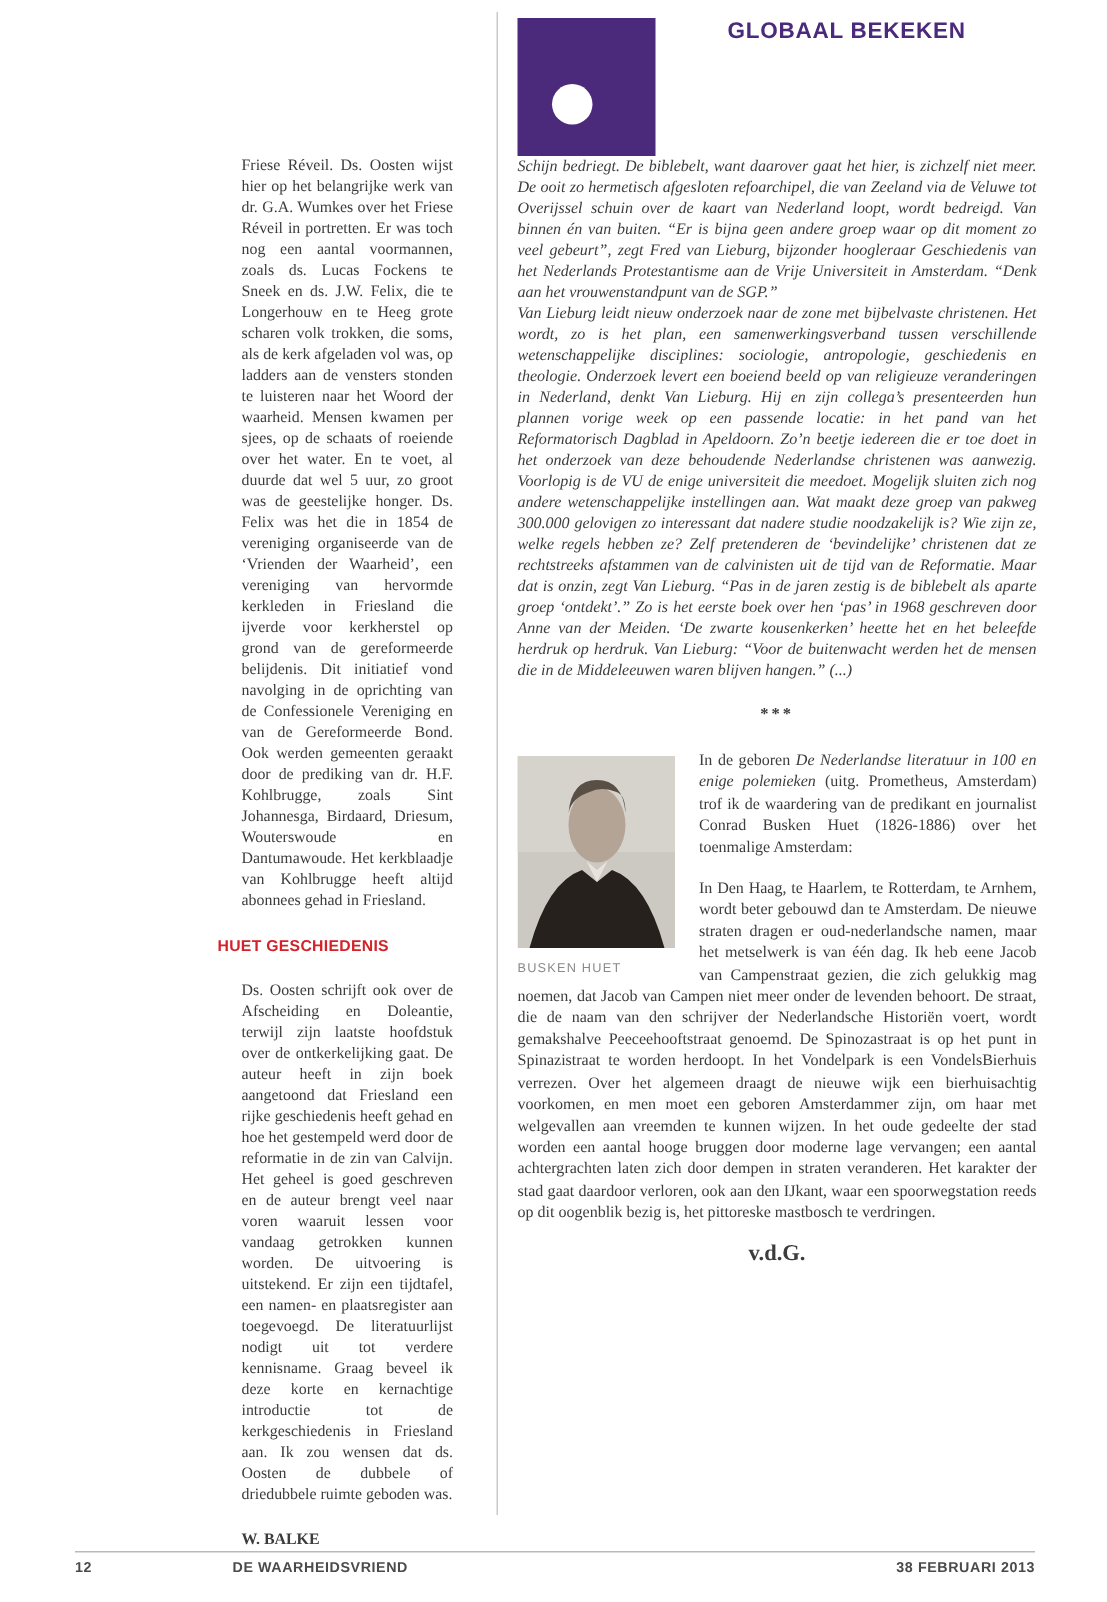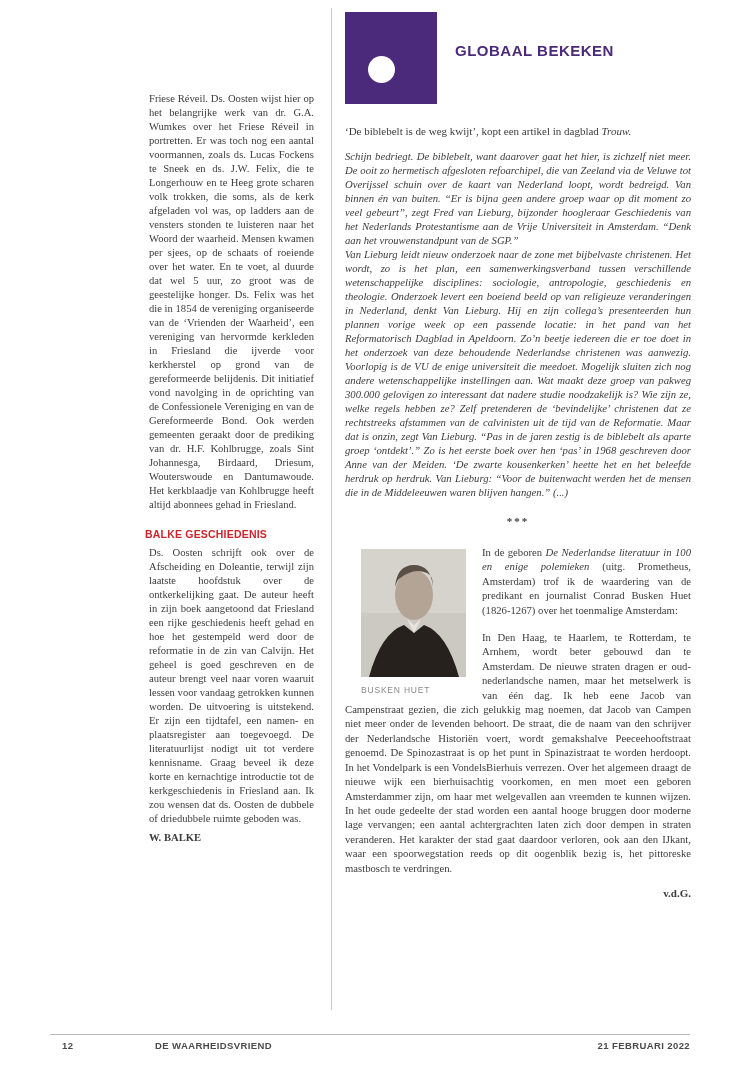--- a/index.html
+++ b/index.html
@@ -22,41 +22,41 @@
   
   .left-col {
     position: absolute;
     left: 145px; top: 88px;
     width: 173px;
     font-size: 10.6px;
     line-height: 14px;
     text-align: justify;
     hyphens: auto;
   }
-  .left-col p { margin: 4px; }
+  .left-col p { margin: 16px; }
   .red-heading {
     font-family: "Liberation Sans", sans-serif;
     font-weight: bold;
     color: #d2232a;
     font-size: 10.5px;
     letter-spacing: .2px;
     margin: 15px 0 5px 0;
   }
   .author {
     text-align: left;
     font-weight: bold;
     margin-top: 5px !important;
   }
   
   .right-col {
     position: absolute;
     left: 345px; top: 12px;
     width: 346px;
   }
-  .masthead { display: flex; align-items: center; }
+  .masthead { display: flex; align-items: flex-start; gap: 30px; }
   .logo {
     position: relative;
     width: 92px; height: 92px;
     background: #4b2a7b;
     flex: 0 0 auto;
   }
   .logo-dot {
     position: absolute;
     left: 23px; top: 44px;
     width: 27px; height: 27px;
@@ -93,111 +93,110 @@
   }
   .huet {
     font-size: 10.7px;
     line-height: 14.4px;
     text-align: justify;
     hyphens: auto;
   }
   .photo-float {
     float: left;
     width: 107px;
-    margin: 4px 14px 2px 16px;
+    margin: 4px 14px 2px 0;
   }
   .photo { display: block; width: 105px; height: 128px; }
   .photo-caption {
     font-family: "Liberation Sans", sans-serif;
     font-size: 8.5px;
     color: #8b8b8b;
     letter-spacing: .8px;
     margin-top: 6px;
   }
   .intro { margin: 0 0 13px 0; }
   .book-title { font-style: italic; }
   .quote { margin: 0; }
   .sig {
-    text-align: right;
-    font-weight: bold;
-    font-size: 11px;
+    text-align: center;
+    font-weight: bold;
+    font-size: 15px;
     margin: 12px 0 0 0;
   }
   
   .footer-line {
     position: absolute;
     left: 50px; right: 48px; top: 1034px;
     height: 1px;
     background: #b9b9b9;
   }
   .footer {
     position: absolute;
     left: 50px; right: 48px; top: 1040px;
     height: 14px;
     font-family: "Liberation Sans", sans-serif;
     font-size: 9.5px;
     font-weight: bold;
     color: #4a4a4a;
     letter-spacing: .4px;
   }
-  .footer .page-num { position: absolute; left: 12px; }
+  .footer .page-num { position: absolute; left: 0; }
   .footer .pub { position: absolute; left: 105px; }
   .footer .date { position: absolute; right: 0; }
 </style>
 </head>
 <body>
 
 <div class="page">
 
   <div class="vline"></div>
 
   <div class="left-col">
     <p>Friese Réveil. Ds. Oosten wijst hier op het belangrijke werk van dr. G.A. Wumkes over het Friese Réveil in portretten. Er was toch nog een aantal voormannen, zoals ds. Lucas Fockens te Sneek en ds. J.W. Felix, die te Longerhouw en te Heeg grote scharen volk trokken, die soms, als de kerk afgeladen vol was, op ladders aan de vensters stonden te luisteren naar het Woord der waarheid. Mensen kwamen per sjees, op de schaats of roeiende over het water. En te voet, al duurde dat wel 5 uur, zo groot was de geestelijke honger. Ds. Felix was het die in 1854 de vereniging organiseerde van de ‘Vrienden der Waarheid’, een vereniging van hervormde kerkleden in Friesland die ijverde voor kerkherstel op grond van de gereformeerde belijdenis. Dit initiatief vond navolging in de oprichting van de Confessionele Vereniging en van de Gereformeerde Bond. Ook werden gemeenten geraakt door de prediking van dr. H.F. Kohlbrugge, zoals Sint Johannesga, Birdaard, Driesum, Wouterswoude en Dantumawoude. Het kerkblaadje van Kohlbrugge heeft altijd abonnees gehad in Friesland.</p>
-    <h3 class="red-heading">BALKE GESCHIEDENIS</h3>
+    <h3 class="red-heading">HUET GESCHIEDENIS</h3>
     <p>Ds. Oosten schrijft ook over de Afscheiding en Doleantie, terwijl zijn laatste hoofdstuk over de ontkerkelijking gaat. De auteur heeft in zijn boek aangetoond dat Friesland een rijke geschiedenis heeft gehad en hoe het gestempeld werd door de reformatie in de zin van Calvijn. Het geheel is goed geschreven en de auteur brengt veel naar voren waaruit lessen voor vandaag getrokken kunnen worden. De uitvoering is uitstekend. Er zijn een tijdtafel, een namen- en plaatsregister aan toegevoegd. De literatuurlijst nodigt uit tot verdere kennisname. Graag beveel ik deze korte en kernachtige introductie tot de kerkgeschiedenis in Friesland aan. Ik zou wensen dat ds. Oosten de dubbele of driedubbele ruimte geboden was.</p>
     <p class="author">W. BALKE</p>
   </div>
 
   <div class="right-col">
 
     <div class="masthead">
       <div class="logo">
         <div class="logo-dot"></div>
       </div>
       <h1 class="section-title">GLOBAAL BEKEKEN</h1>
     </div>
 
-    <p class="lead"><span>‘De biblebelt is de weg kwijt’, kopt een artikel in dagblad </span><span class="book-title">Trouw.</span></p>
 
     <div class="italic-body">
       <p>Schijn bedriegt. De biblebelt, want daarover gaat het hier, is zichzelf niet meer. De ooit zo hermetisch afgesloten refoarchipel, die van Zeeland via de Veluwe tot Overijssel schuin over de kaart van Nederland loopt, wordt bedreigd. Van binnen én van buiten. “Er is bijna geen andere groep waar op dit moment zo veel gebeurt”, zegt Fred van Lieburg, bijzonder hoogleraar Geschiedenis van het Nederlands Protestantisme aan de Vrije Universiteit in Amsterdam. “Denk aan het vrouwenstandpunt van de SGP.”</p>
       <p>Van Lieburg leidt nieuw onderzoek naar de zone met bijbelvaste christenen. Het wordt, zo is het plan, een samenwerkingsverband tussen verschillende wetenschappelijke disciplines: sociologie, antropologie, geschiedenis en theologie. Onderzoek levert een boeiend beeld op van religieuze veranderingen in Nederland, denkt Van Lieburg. Hij en zijn collega’s presenteerden hun plannen vorige week op een passende locatie: in het pand van het Reformatorisch Dagblad in Apeldoorn. Zo’n beetje iedereen die er toe doet in het onderzoek van deze behoudende Nederlandse christenen was aanwezig. Voorlopig is de VU de enige universiteit die meedoet. Mogelijk sluiten zich nog andere wetenschappelijke instellingen aan. Wat maakt deze groep van pakweg 300.000 gelovigen zo interessant dat nadere studie noodzakelijk is? Wie zijn ze, welke regels hebben ze? Zelf pretenderen de ‘bevindelijke’ christenen dat ze rechtstreeks afstammen van de calvinisten uit de tijd van de Reformatie. Maar dat is onzin, zegt Van Lieburg. “Pas in de jaren zestig is de biblebelt als aparte groep ‘ontdekt’.” Zo is het eerste boek over hen ‘pas’ in 1968 geschreven door Anne van der Meiden. ‘De zwarte kousenkerken’ heette het en het beleefde herdruk op herdruk. Van Lieburg: “Voor de buitenwacht werden het de mensen die in de Middeleeuwen waren blijven hangen.” (...)</p>
     </div>
 
     <div class="stars">***</div>
 
     <div class="huet">
       <div class="photo-float">
         <svg class="photo" viewBox="0 0 105 128" xmlns="http://www.w3.org/2000/svg">
           <rect width="105" height="128" fill="#ccc9c3"></rect>
           <rect width="105" height="64" fill="#d6d3cd"></rect>
           <ellipse cx="53" cy="46" rx="19" ry="25" fill="#b3a496"></ellipse>
           <path d="M34,38 Q36,16 53,16 Q70,16 72,38 Q72,26 66,24 Q56,20 48,24 Q36,28 34,38 Z" fill="#5a4f45"></path>
           <path d="M8,128 Q20,84 43,76 L53,84 L63,76 Q86,84 98,128 Z" fill="#26211d"></path>
           <path d="M46,70 L53,84 L60,70 L53,76 Z" fill="#e8e4dc"></path>
         </svg>
         <div class="photo-caption">BUSKEN HUET</div>
       </div>
-      <p class="intro"><span>In de geboren </span><span class="book-title">De Nederlandse literatuur in 100 en enige polemieken</span><span> (uitg. Prometheus, Amsterdam) trof ik de waardering van de predikant en journalist Conrad Busken Huet (1826-1267) over het toenmalige Amsterdam:</span></p>
+      <p class="intro"><span>In de geboren </span><span class="book-title">De Nederlandse literatuur in 100 en enige polemieken</span><span> (uitg. Prometheus, Amsterdam) trof ik de waardering van de predikant en journalist Conrad Busken Huet (1826-1886) over het toenmalige Amsterdam:</span></p>
       <p class="quote">In Den Haag, te Haarlem, te Rotterdam, te Arnhem, wordt beter gebouwd dan te Amsterdam. De nieuwe straten dragen er oud-nederlandsche namen, maar het metselwerk is van één dag. Ik heb eene Jacob van Campenstraat gezien, die zich gelukkig mag noemen, dat Jacob van Campen niet meer onder de levenden behoort. De straat, die de naam van den schrijver der Nederlandsche Historiën voert, wordt gemakshalve Peeceehooftstraat genoemd. De Spinozastraat is op het punt in Spinazistraat te worden herdoopt. In het Vondelpark is een VondelsBierhuis verrezen. Over het algemeen draagt de nieuwe wijk een bierhuisachtig voorkomen, en men moet een geboren Amsterdammer zijn, om haar met welgevallen aan vreemden te kunnen wijzen. In het oude gedeelte der stad worden een aantal hooge bruggen door moderne lage vervangen; een aantal achtergrachten laten zich door dempen in straten veranderen. Het karakter der stad gaat daardoor verloren, ook aan den IJkant, waar een spoorwegstation reeds op dit oogenblik bezig is, het pittoreske mastbosch te verdringen.</p>
     </div>
 
     <p class="sig">v.d.G.</p>
   </div>
 
   <div class="footer-line"></div>
   <div class="footer">
     <span class="page-num">12</span>
     <span class="pub">DE WAARHEIDSVRIEND</span>
-    <span class="date">21 FEBRUARI 2022</span>
+    <span class="date">38 FEBRUARI 2013</span>
   </div>
 
 </div>
 
 </body></html>

